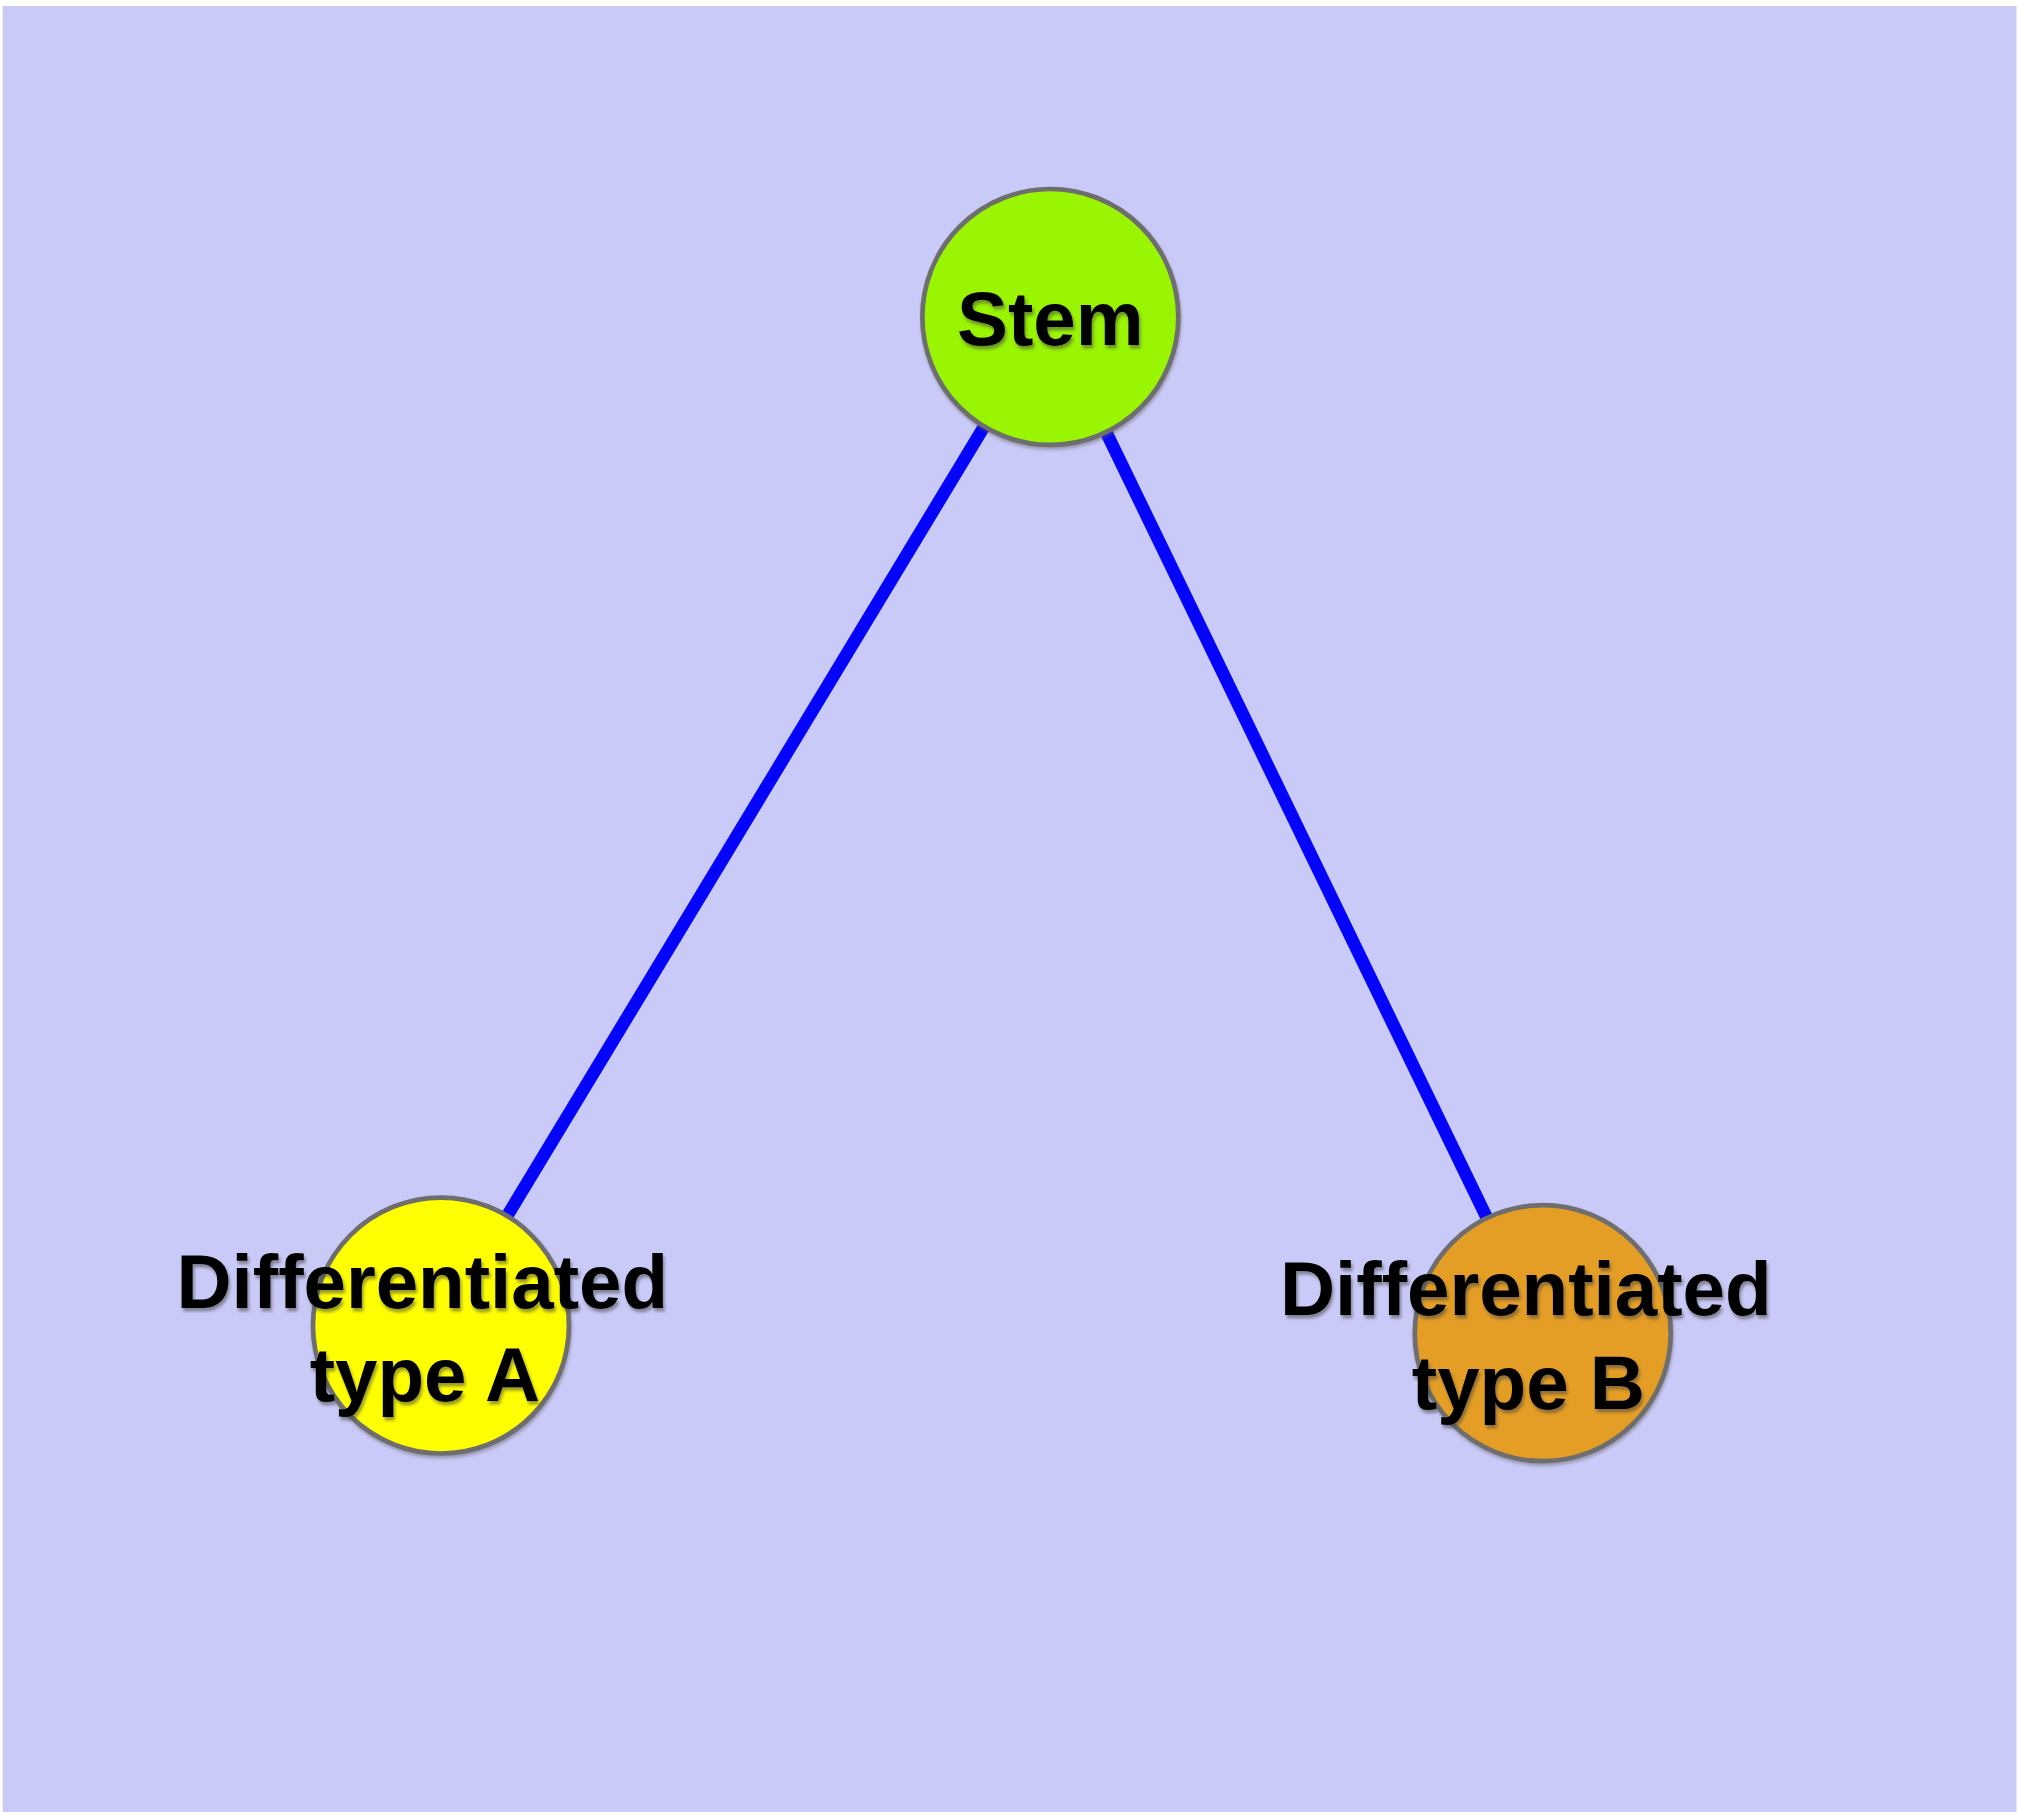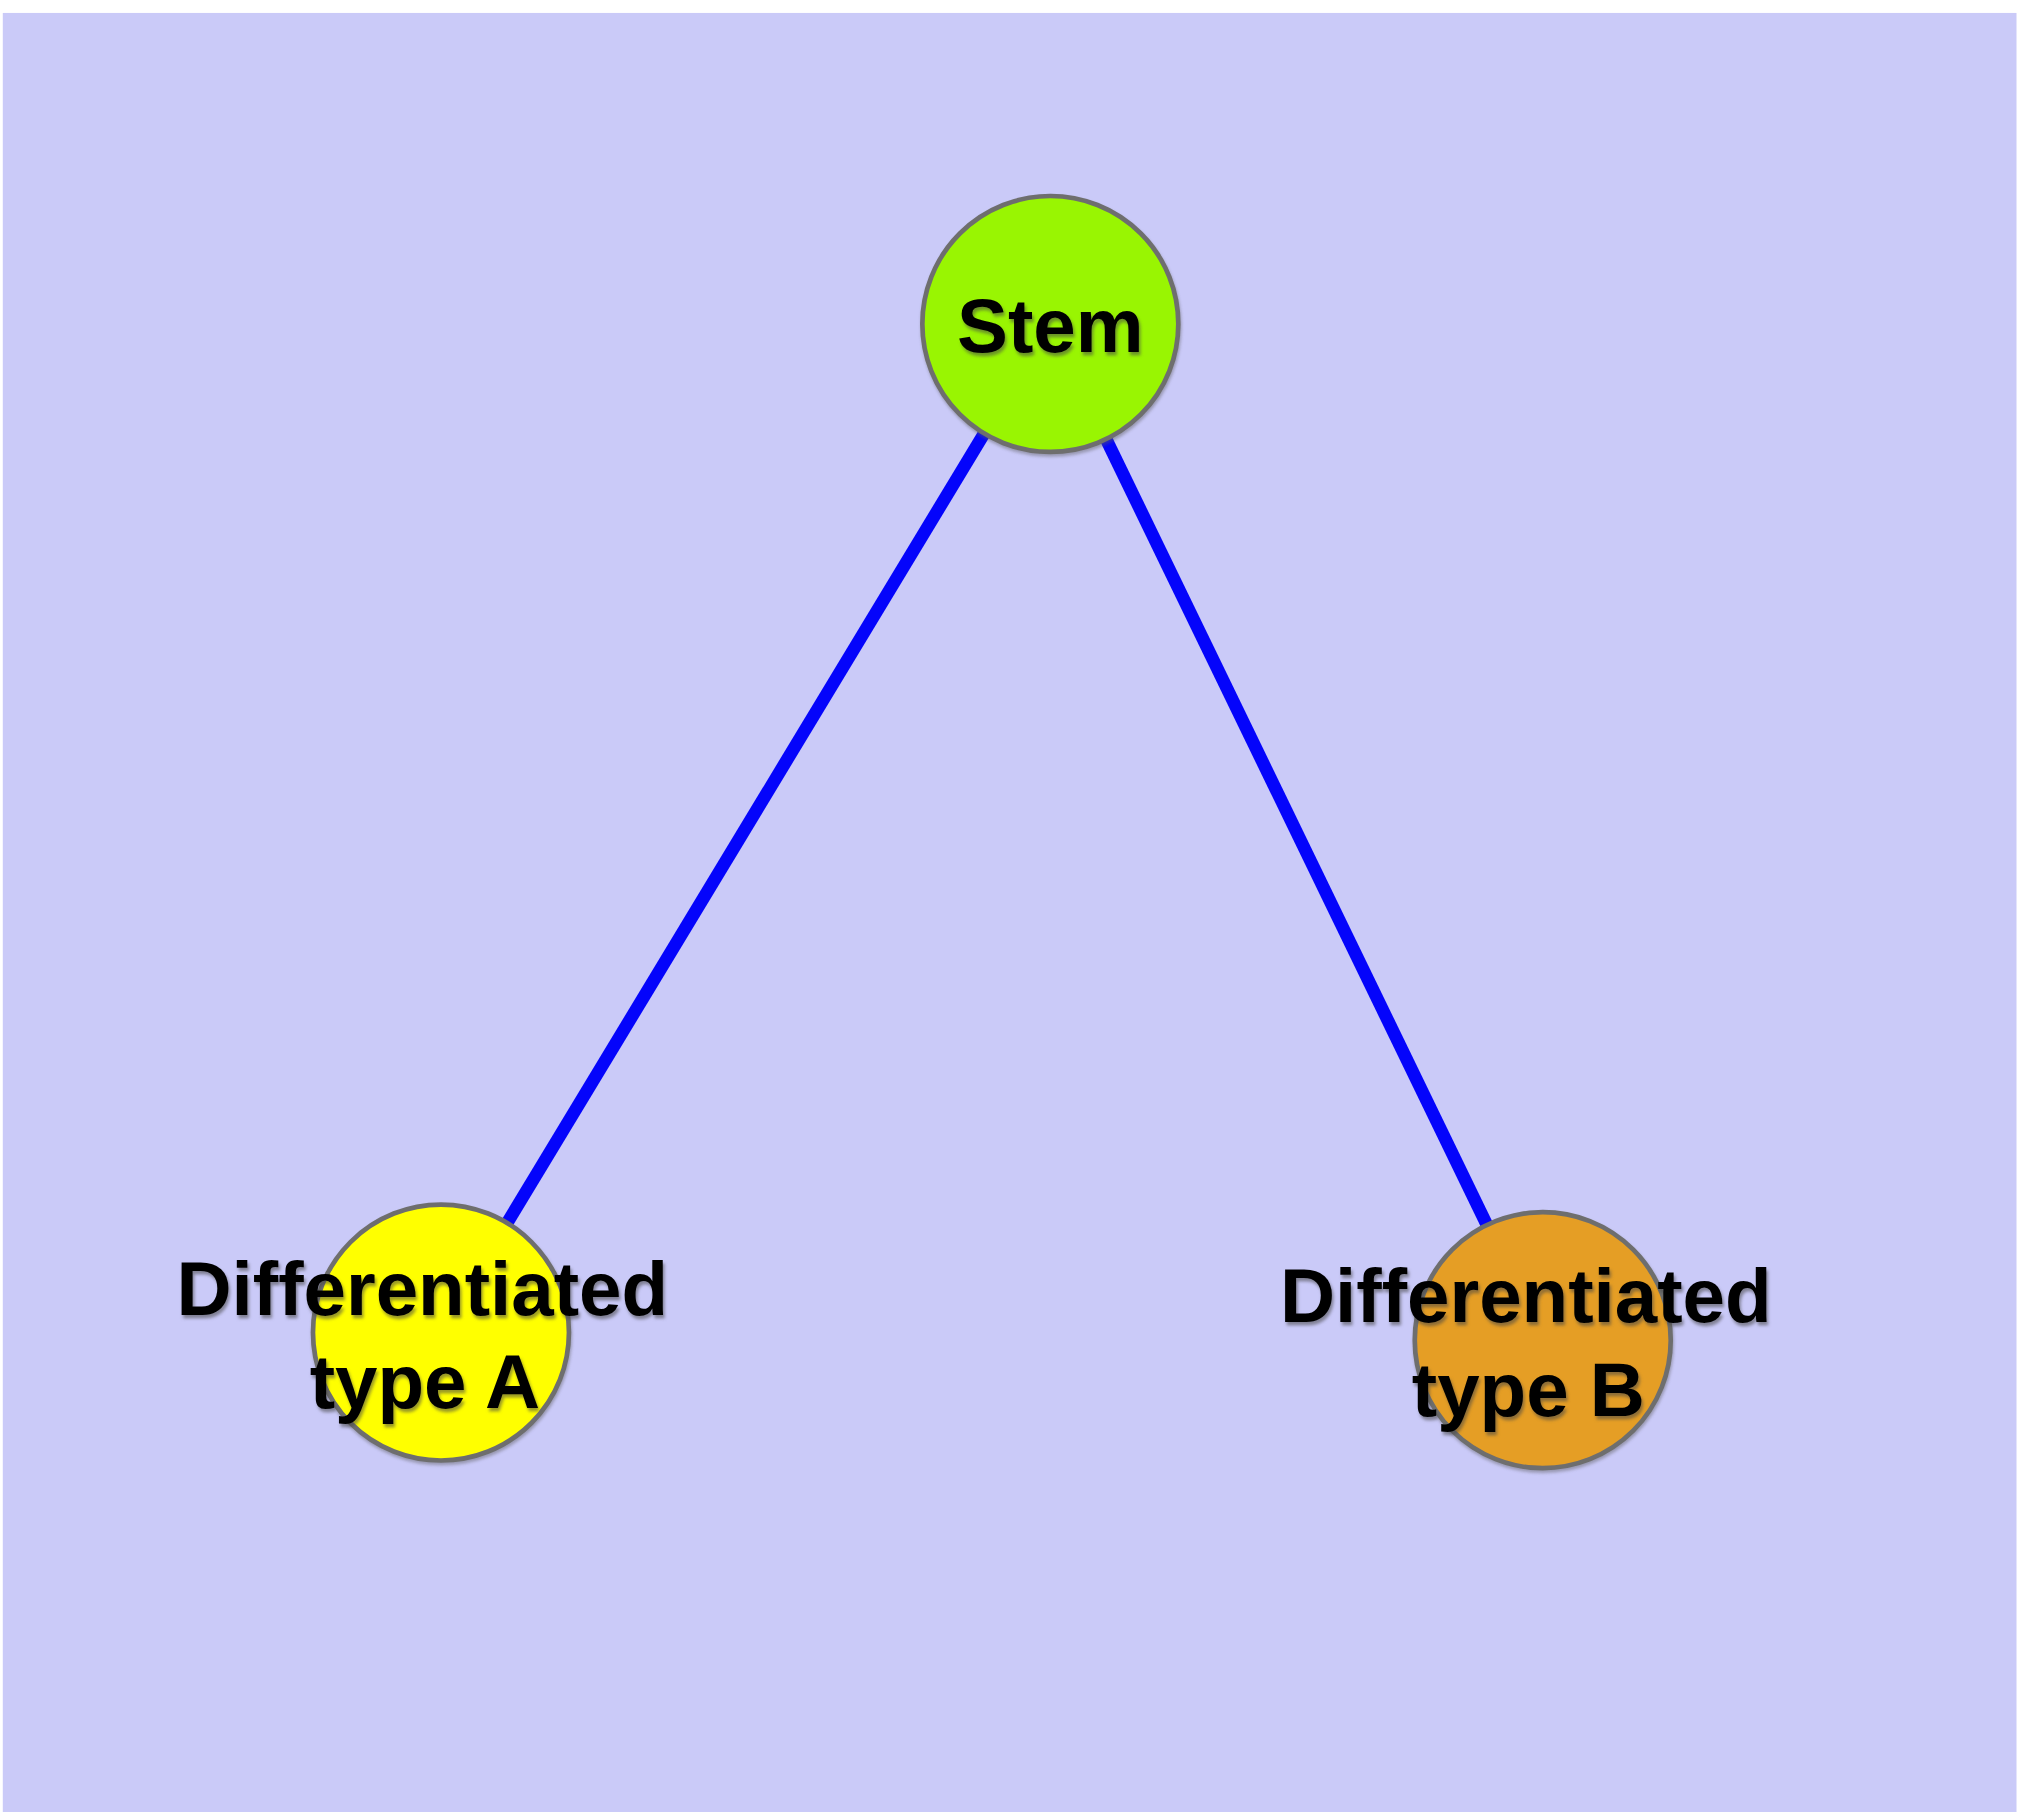--- a/index.html
+++ b/index.html
@@ -8,21 +8,20 @@
     background: #ffffff;
     width: 2021px;
     height: 1812px;
     overflow: hidden;
   }
   .stage {
     position: relative;
     width: 2021px;
     height: 1388px;
     background: #ffffff;
-    margin-top: 7px;
   }
   svg {
     display: block;
   }
   .node-label {
     font-family: "Liberation Sans", "DejaVu Sans", sans-serif;
     font-weight: bold;
     font-size: 90px;
     text-anchor: middle;
   }

